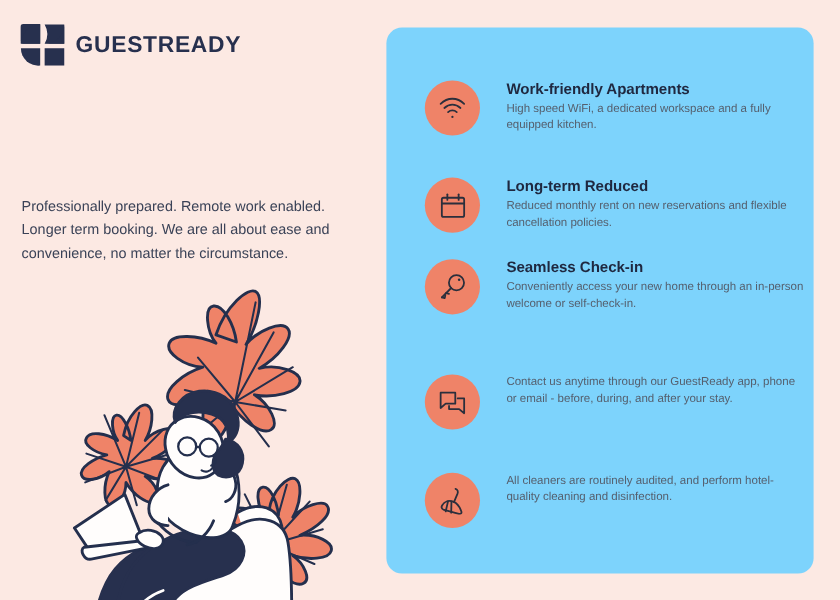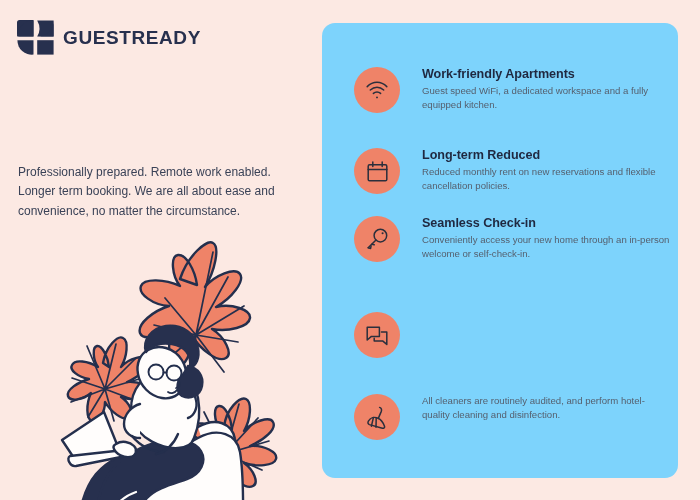--- a/index.html
+++ b/index.html
@@ -178,21 +178,21 @@
     <div class="feature-icon-circle">
       <svg width="24" height="22" viewBox="0 0 24 22" fill="none" stroke="#2b2f3c" stroke-width="1.5" stroke-linecap="round">
         <path d="M2.2,7.6 C5,4.8 8.4,3.3 12,3.3 C15.6,3.3 19,4.8 21.8,7.6"></path>
         <path d="M5.3,11 C7.2,9.2 9.5,8.2 12,8.2 C14.5,8.2 16.8,9.2 18.7,11"></path>
         <path d="M8.4,14.4 C9.4,13.5 10.7,13 12,13 C13.3,13 14.6,13.5 15.6,14.4"></path>
         <circle cx="12" cy="18.4" r="0.95" fill="#2b2f3c" stroke="none"></circle>
       </svg>
     </div>
     <div class="feature-text">
       <div class="feature-title">Work-friendly Apartments</div>
-      <div class="feature-desc">Guest speed WiFi, a dedicated workspace and a fully equipped kitchen.</div>
+      <div class="feature-desc">High speed WiFi, a dedicated workspace and a fully equipped kitchen.</div>
     </div>
   </div>
 
   <div class="feature-item" style="top:125px">
     <div class="feature-icon-circle">
       <svg width="23" height="23" viewBox="0 0 23 23" fill="none" stroke="#2b2f3c" stroke-width="1.5" stroke-linecap="round" stroke-linejoin="round">
         <rect x="2.2" y="4.8" width="18.6" height="16" rx="1.4"></rect>
         <path d="M2.2,9.6 H20.8"></path>
         <path d="M6.8,1.9 V6.6"></path>
         <path d="M16.2,1.9 V6.6"></path>
@@ -221,20 +221,21 @@
   </div>
 
   <div class="feature-item" style="top:289px">
     <div class="feature-icon-circle">
       <svg width="24" height="23" viewBox="0 0 24 23" fill="none" stroke="#2b2f3c" stroke-width="1.5" stroke-linecap="round" stroke-linejoin="round">
         <path d="M2.2,3.2 H14.4 V12.4 H6.4 L2.2,16 Z"></path>
         <path d="M9.2,14.3 V16.9 H17.6 L21.8,20.4 V8 H16.4"></path>
       </svg>
     </div>
     <div class="feature-text">
+      <div class="feature-desc">Contact us anytime through our GuestReady app, phone or email - before, during, and after your stay.</div>
     </div>
   </div>
 
   <div class="feature-item" style="top:371px">
     <div class="feature-icon-circle">
       <svg width="24" height="24" viewBox="0 0 24 24" fill="none" stroke="#2b2f3c" stroke-width="1.5" stroke-linecap="round" stroke-linejoin="round">
         <path d="M14.6,2.4 C16.4,3 17,4.6 16.2,6.6 L13.3,13.4"></path>
         <path d="M13.1,13.2 C9.3,11.6 5.4,12.8 3.4,16.2 C2.6,17.6 3,19 4.4,19.6
                  L17.4,23.2 C19,23.6 20,22.6 19.4,21 C18,17.2 16.4,14.6 13.1,13.2 Z"></path>
         <path d="M8.4,12.6 L6.4,21.2"></path>

